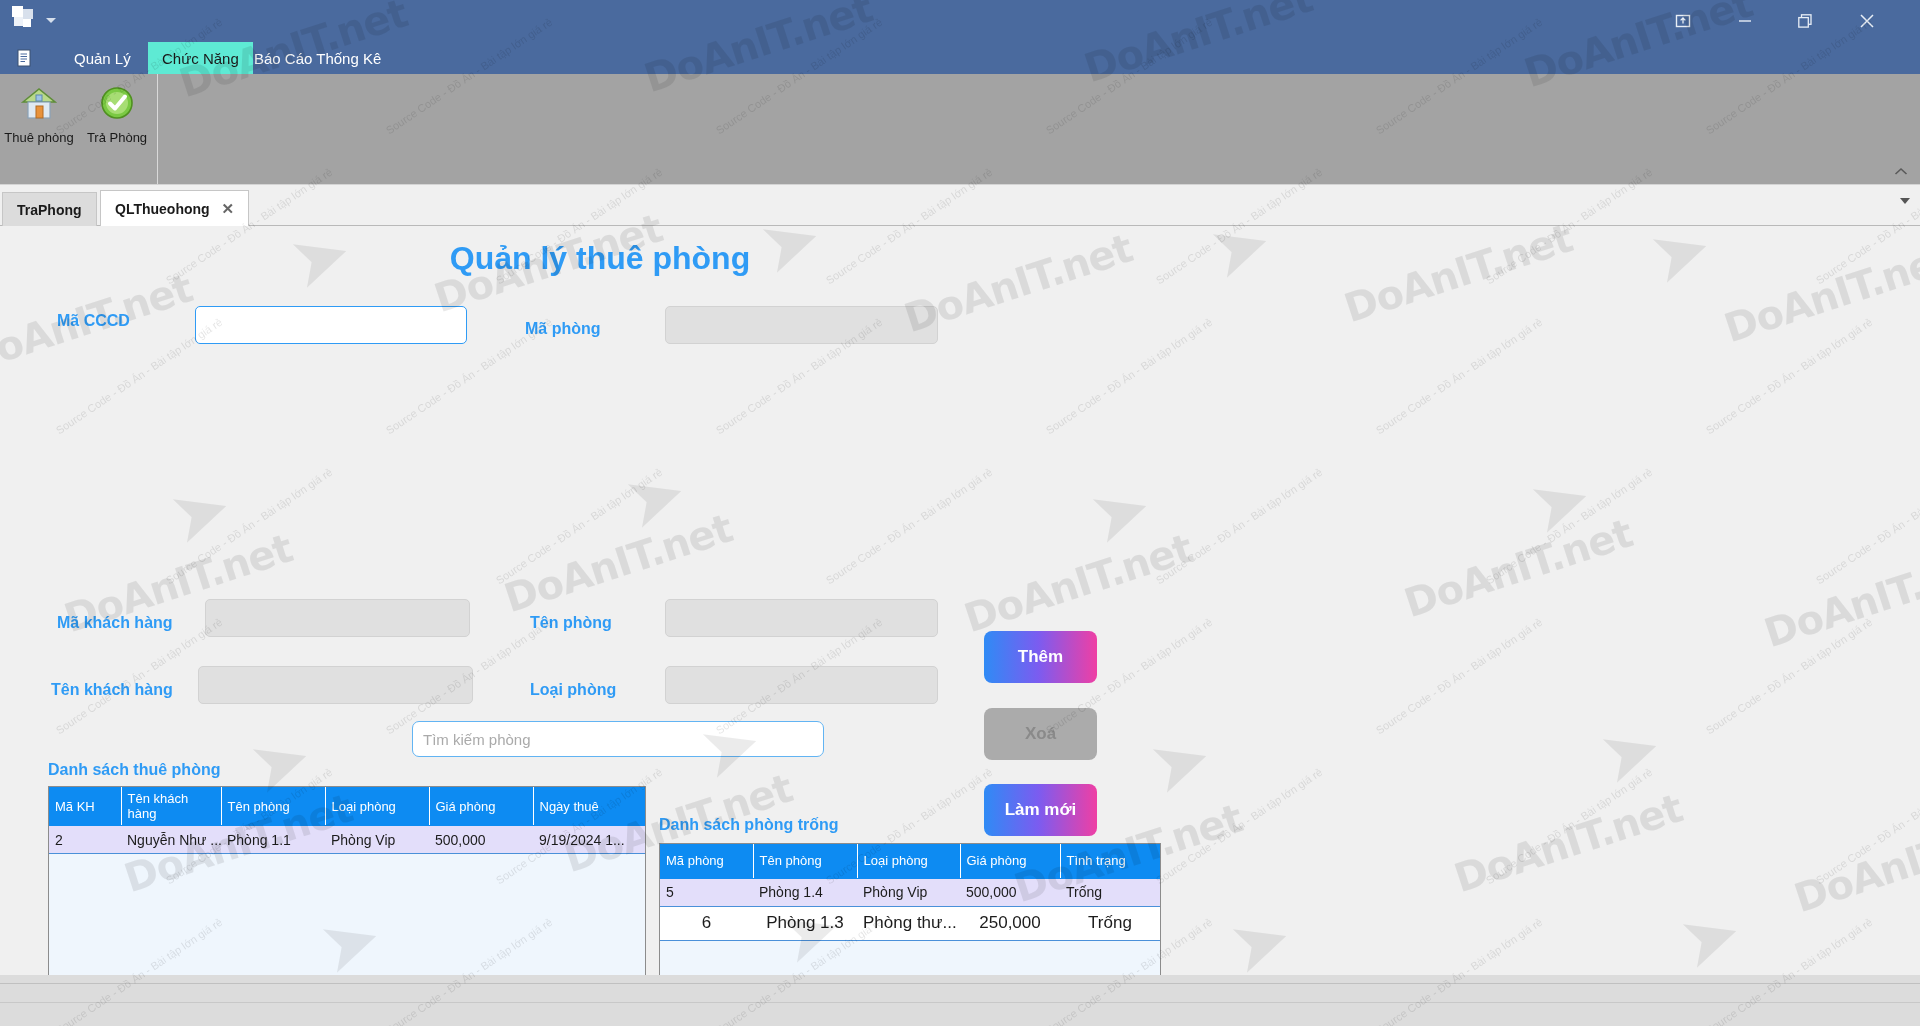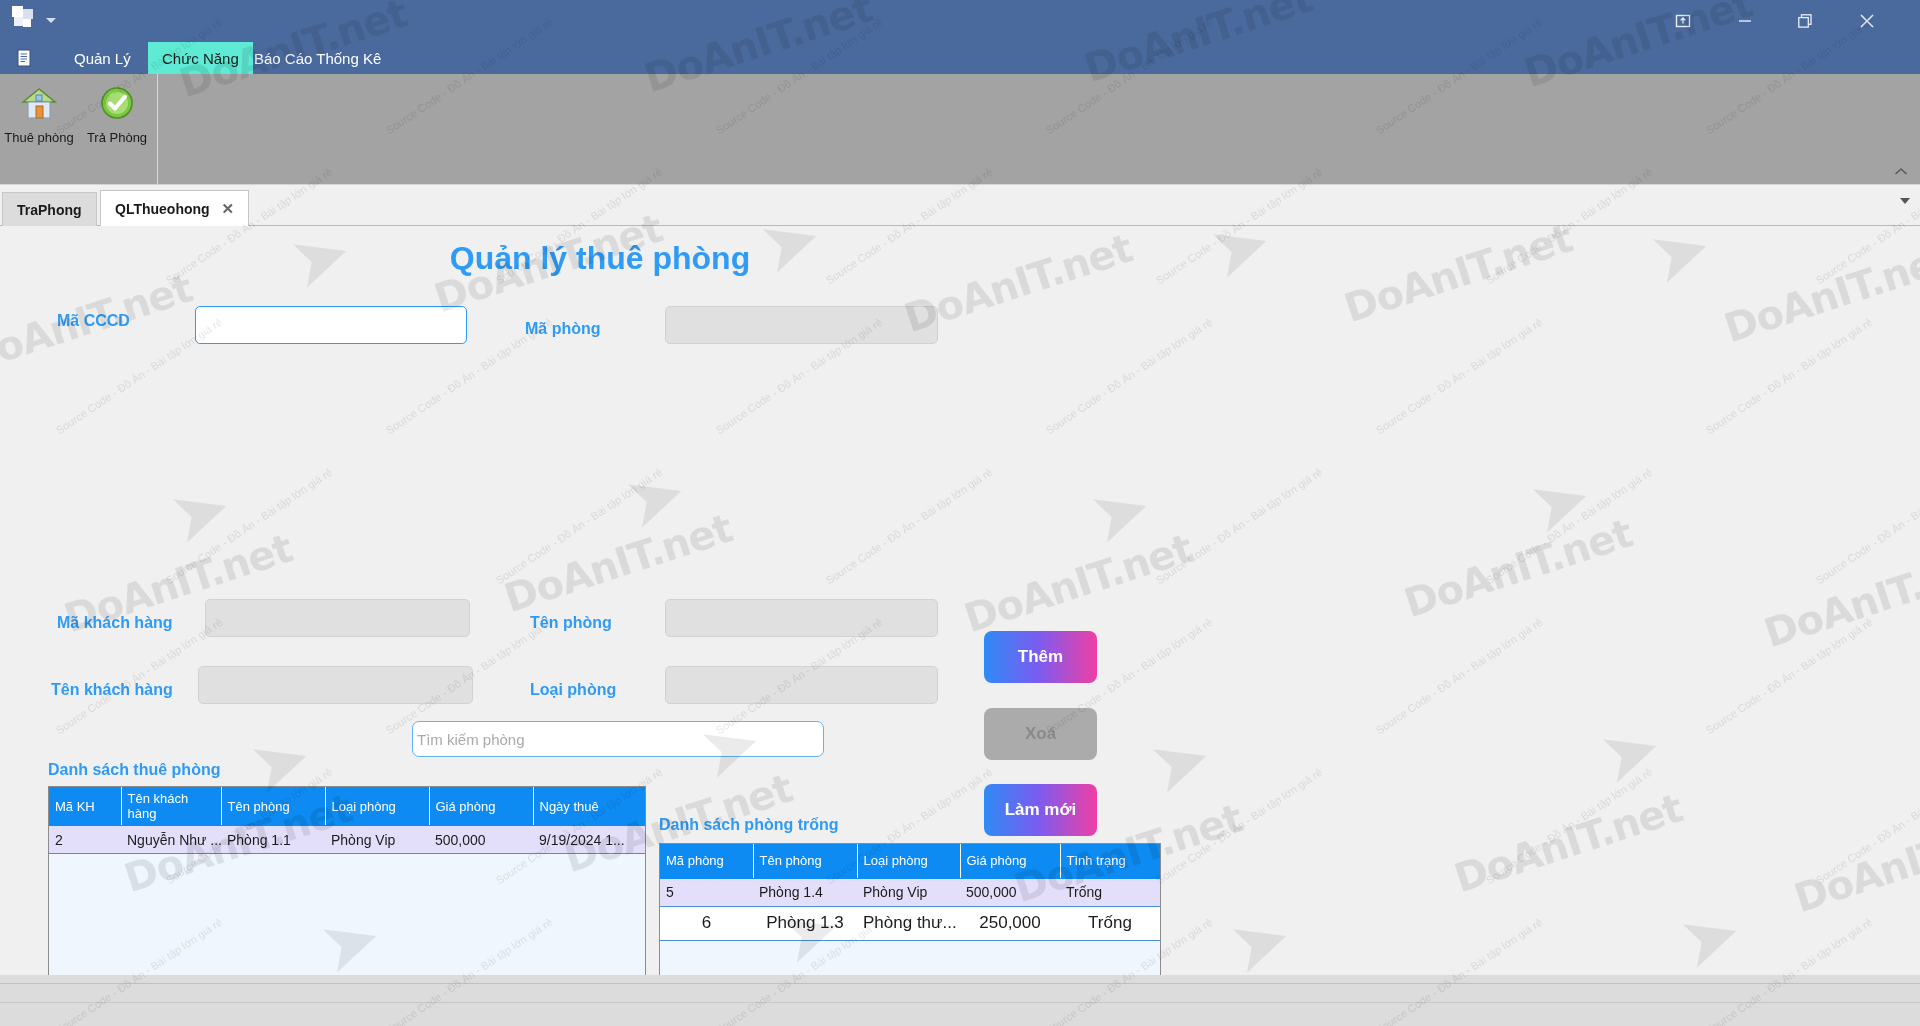--- a/index.html
+++ b/index.html
@@ -112,21 +112,21 @@
     position:absolute; left:0; top:14px; width:1200px; text-align:center;
     font-size:32px; font-weight:bold; color:#2f9bf5;
   }
   .flabel {
     position:absolute; font-size:16px; font-weight:bold; color:#2f9bf5;
     white-space:nowrap;
   }
   .ftext {
     position:absolute; height:38px; border-radius:5px;
     background:#e0e0e0; border:1px solid #d2d2d2;
-    padding:0 4px; font-size:15px; color:#333;
+    padding:0 10px; font-size:15px; color:#333;
     display:flex; align-items:center;
   }
   .ftext.focused {
     background:#ffffff; border:1px solid #2f9bf5;
   }
   .ftext.search {
     background:#ffffff; border:1px solid #62b4f3; border-radius:7px;
     height:36px; color:#aaa;
   }
   .abtn {

